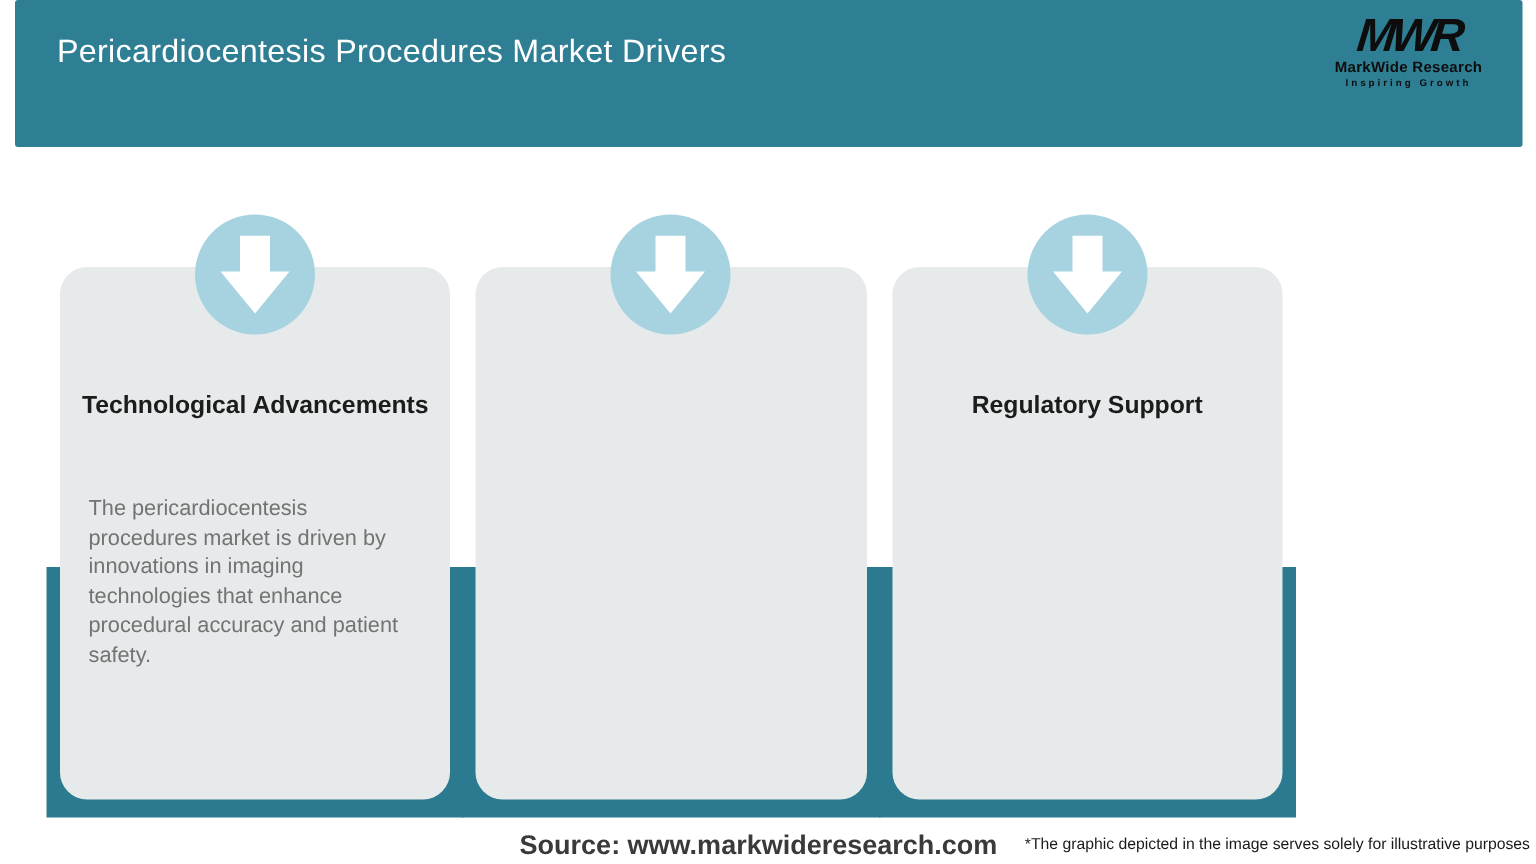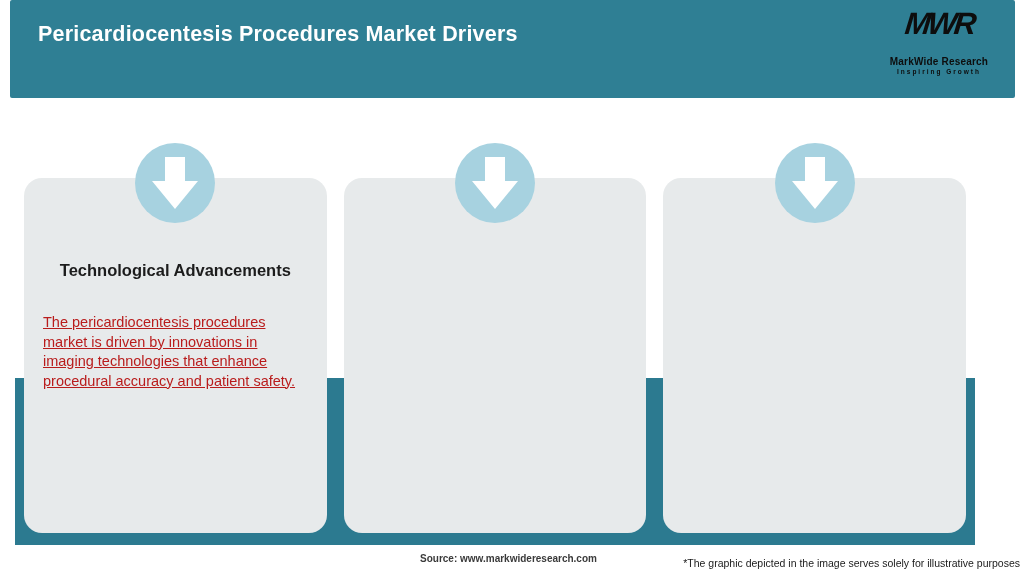--- a/index.html
+++ b/index.html
@@ -9,37 +9,37 @@
     background: #ffffff; overflow: hidden;
   }
 
   
   .header {
     position: absolute; left: 10px; top: 0; width: 1005px; height: 98px;
     background: #2F7F94; border-radius: 2px;
   }
   .header-title {
     position: absolute; left: 28px; top: 22px;
-    color: #ffffff; font-size: 21.5px; font-weight: bold; letter-spacing: 0.2px;
+    color: #ffffff; font-size: 21.5px; font-weight: normal; letter-spacing: 0.2px;
     margin: 0;
   }
   .logo {
     position: absolute; right: 16px; top: 8px; width: 120px;
     text-align: center; color: #0d0d0d; line-height: 1;
   }
   .logo-acronym {
     font-size: 31px; font-weight: bold; font-style: italic;
     letter-spacing: -3px; transform: skewX(-6deg); display: inline-block;
   }
-  .logo-name { font-size: 10px; font-weight: bold; margin-top: 18px; letter-spacing: 0.2px; }
+  .logo-name { font-size: 10px; font-weight: bold; margin-top: 2px; letter-spacing: 0.2px; }
   .logo-tagline { font-size: 6.5px; font-weight: bold; letter-spacing: 2px; margin-top: 2px; }
 
   
   .cards {
-    position: absolute; left: 24px; top: 178px; width: 942px;
+    position: absolute; left: 40px; top: 178px; width: 815px;
     display: grid; grid-template-columns: repeat(3, 1fr); column-gap: 17px;
   }
   .card-wrap { position: relative; height: 355px; }
   .backing {
     position: absolute; left: -9px; right: -9px; top: 200px; height: 167px;
     background: #2C7A90; z-index: 0;
   }
   .card {
     position: relative; z-index: 1; height: 355px;
     background: #E7EAEB; border-radius: 18px;
@@ -54,28 +54,28 @@
   .arrow-svg { display: block; margin-top: 2px; }
   .title-slot {
     margin: 0 14px; padding-top: 64px; height: 56px;
     display: flex; align-items: center; justify-content: center;
   }
   .card-title {
     font-size: 16.5px; font-weight: bold; color: #1c1c1c;
     text-align: center; white-space: pre-line; line-height: 1.35; margin: 0;
   }
   .card-body {
-    margin: 15px 19px 0 19px;
-    font-size: 14.5px; line-height: 19.5px; color: #b91c1c; text-align: left; text-decoration: underline;
+    margin: 32px 19px 0 19px;
+    font-size: 14.5px; line-height: 19.5px; color: #737373; text-align: left;
   }
 
   
   .source {
     position: absolute; top: 553px; left: 50%; transform: translateX(-52%);
-    font-size: 10px; font-weight: bold; color: #3a3a3a; white-space: nowrap;
+    font-size: 18px; font-weight: bold; color: #3a3a3a; white-space: nowrap;
   }
   .disclaimer {
     position: absolute; top: 557px; right: 4px;
     font-size: 10.5px; color: #1a1a1a; white-space: nowrap;
   }
 </style>
 </head>
 <body>
 
 <div class="canvas">
@@ -118,20 +118,23 @@
     </div>
 
     <div class="card-wrap">
       <div class="backing"></div>
       <div class="circle">
         <svg class="arrow-svg" width="48" height="54" viewBox="0 0 48 54">
           <path d="M14 0 h20 v24 h13 L24 52 L1 24 h13 Z" fill="#ffffff"></path>
         </svg>
       </div>
       <div class="card">
+        <div class="title-slot">
+          <h2 class="card-title">Regulatory Support</h2>
+        </div>
       </div>
     </div>
 
   </div>
 
   <div class="source">Source: www.markwideresearch.com</div>
   <div class="disclaimer">*The graphic depicted in the image serves solely for illustrative purposes</div>
 
 </div>
 

